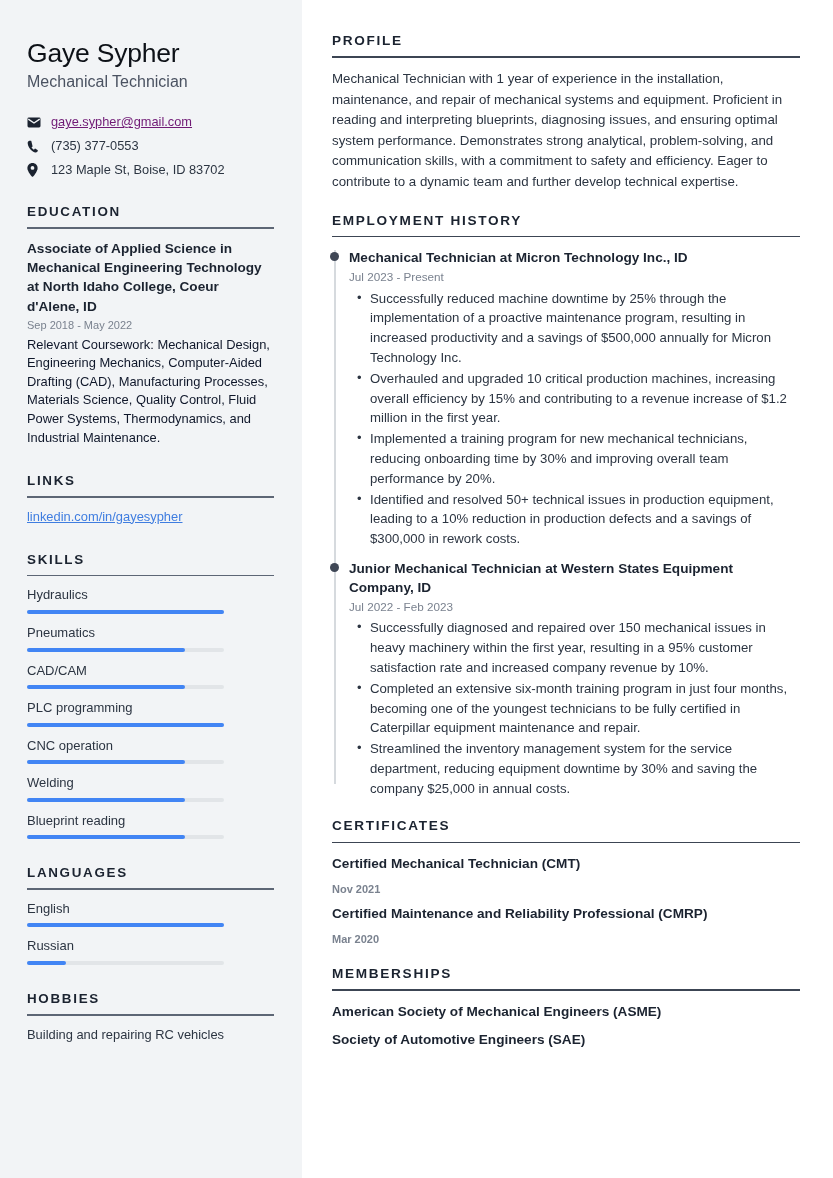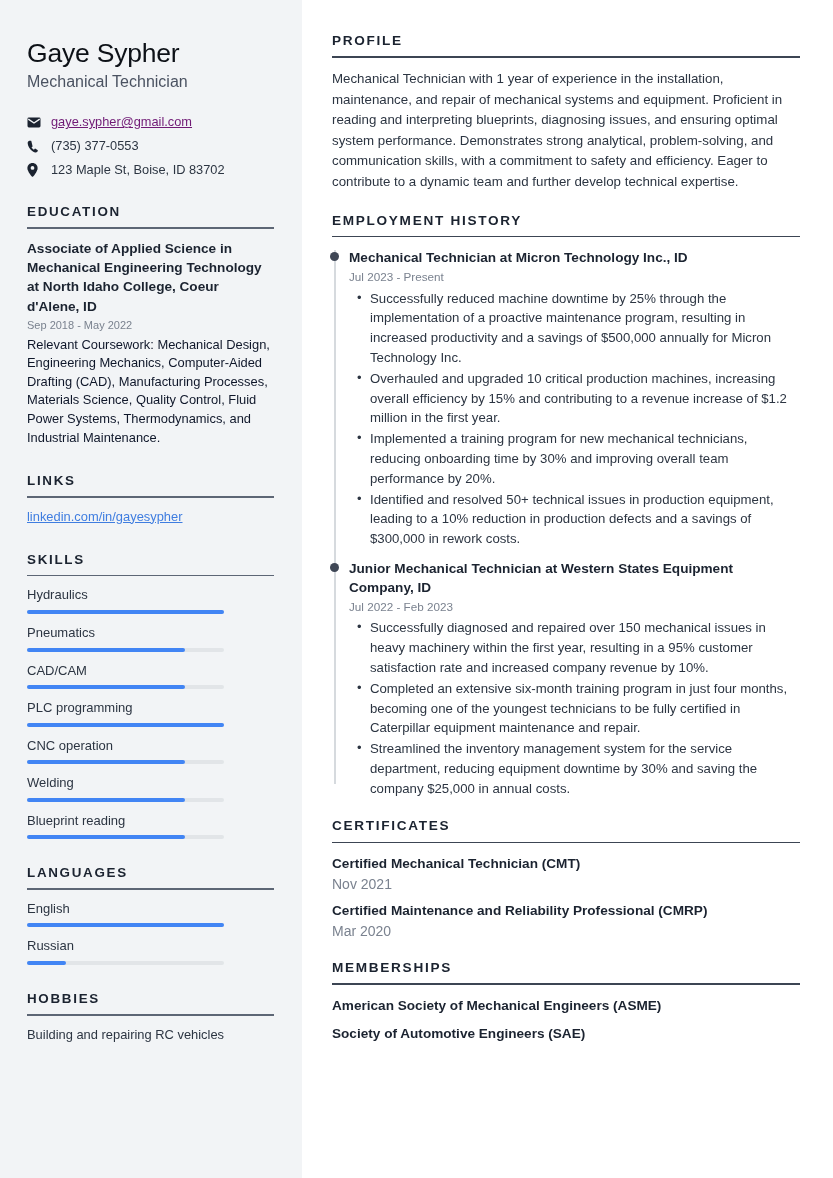--- a/index.html
+++ b/index.html
@@ -236,24 +236,25 @@
   }
 
   .cert-item { margin-bottom: 7px; }
   .cert-name {
     font-size: 13.6px;
     font-weight: bold;
     color: #1b2330;
     line-height: 1.4;
   }
   .cert-date {
-    font-size: 14px;
+    font-size: 11px;
     color: #7a828f;
-    margin-top: 2px;
+    margin-top: 9px;
     line-height: 1.3;
+    font-weight: bold;
   }
   .member-item {
     font-size: 13.6px;
     font-weight: bold;
     color: #1b2330;
     line-height: 1.4;
     margin-bottom: 9px;
   }
 </style>
 </head>

